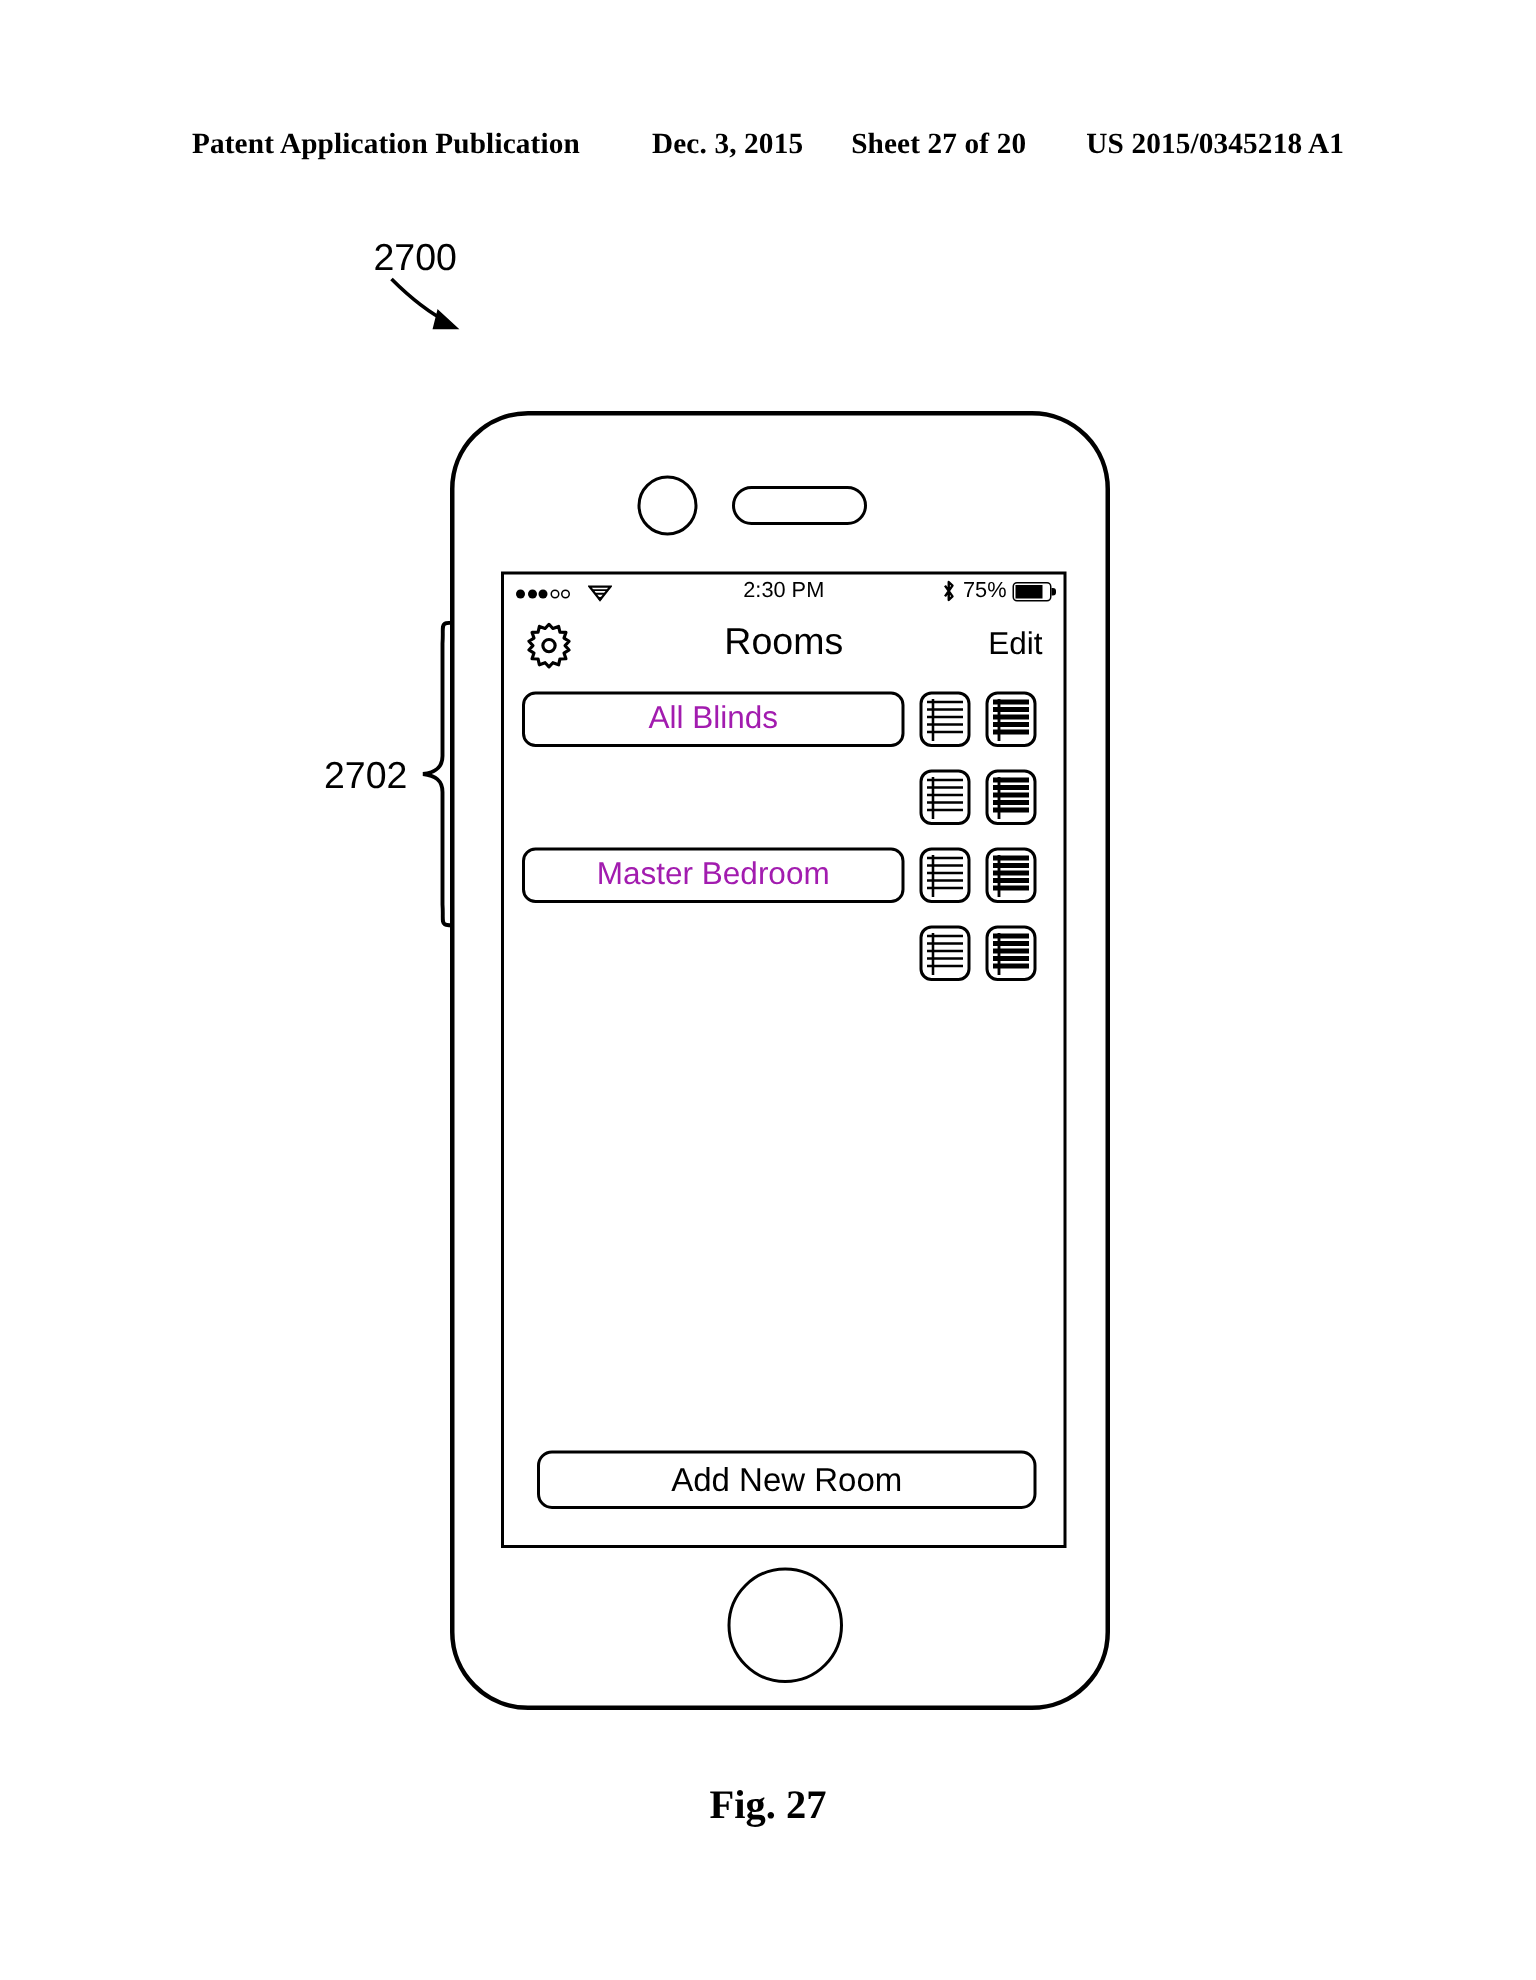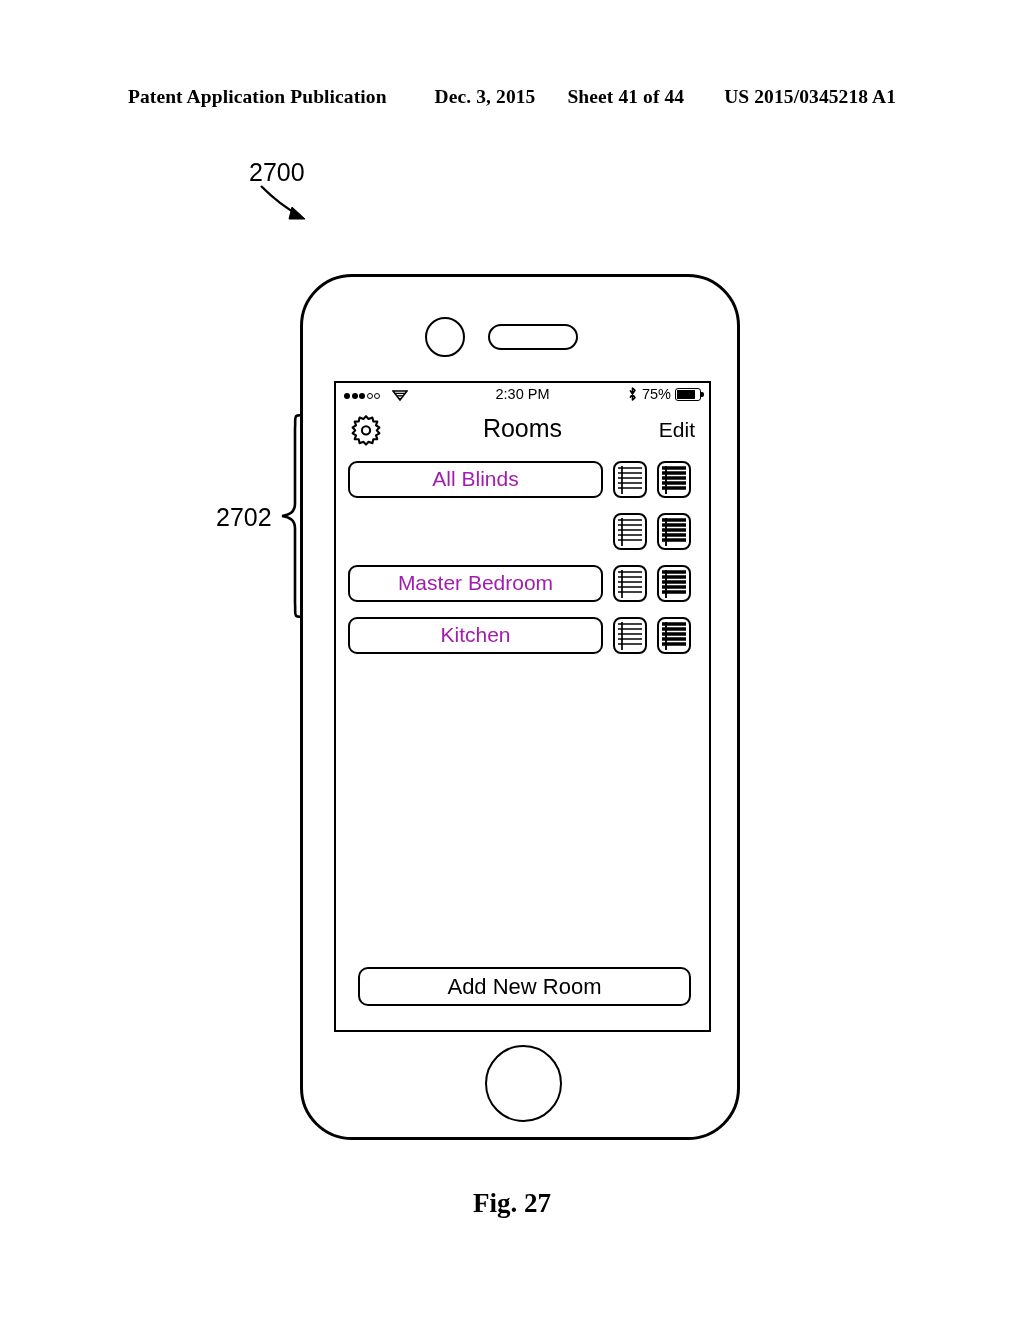--- a/index.html
+++ b/index.html
@@ -266,21 +266,21 @@
   }
 </style>
 </head>
 <body>
 
 <div class="patent-header">
   <span>Patent Application Publication</span>
   <span class="ph-gap-a"></span>
   <span>Dec. 3, 2015</span>
   <span class="ph-gap-b"></span>
-  <span>Sheet 41 of 44</span>
+  <span>Sheet 27 of 20</span>
   <span class="ph-gap-c"></span>
   <span>US 2015/0345218 A1</span>
 </div>
 
 <div class="ref" id="ref-2700">2700</div>
 <svg class="leader" style="left:255px; top:182px;" width="80" height="45" viewBox="0 0 80 45">
   <path d="M 6 4 C 18 16, 30 26, 44 33" fill="none" stroke="#000" stroke-width="2.4"></path>
   <path d="M 37 25 L 50 37 L 34 37 Z" fill="#000" stroke="#000" stroke-width="1"></path>
 </svg>
 
@@ -444,21 +444,20 @@
               <line x1="3" y1="15" x2="27" y2="15"></line>
               <line x1="3" y1="20" x2="27" y2="20"></line>
               <line x1="3" y1="25" x2="27" y2="25"></line>
             </g>
             <line x1="7" y1="3" x2="7" y2="31" stroke="#000" stroke-width="1.9"></line>
           </svg>
         </button>
       </div>
 
       <div class="room-row">
-        <div class="room-name-btn">Kitchen</div>
         <button class="blind-btn open-pos">
           <svg width="30" height="33" viewBox="0 0 30 33">
             <g stroke="#000" stroke-width="1.7" stroke-linecap="butt">
               <line x1="3" y1="5" x2="27" y2="5"></line>
               <line x1="3" y1="10" x2="27" y2="10"></line>
               <line x1="3" y1="15" x2="27" y2="15"></line>
               <line x1="3" y1="20" x2="27" y2="20"></line>
               <line x1="3" y1="25" x2="27" y2="25"></line>
             </g>
             <line x1="7" y1="3" x2="7" y2="31" stroke="#000" stroke-width="1.7"></line>

